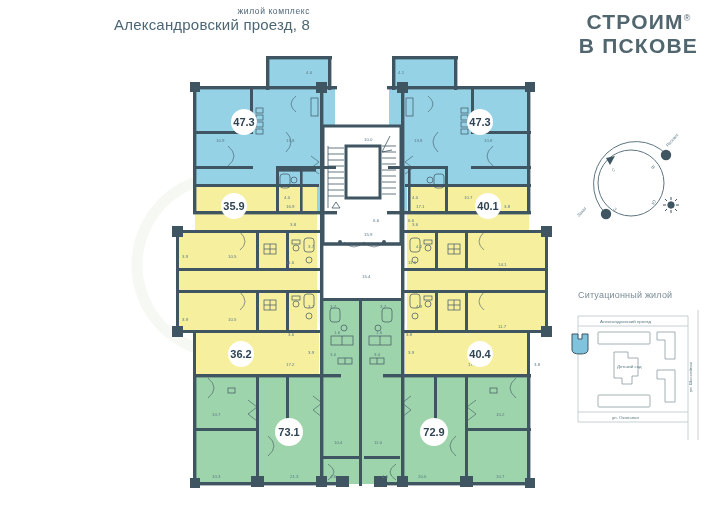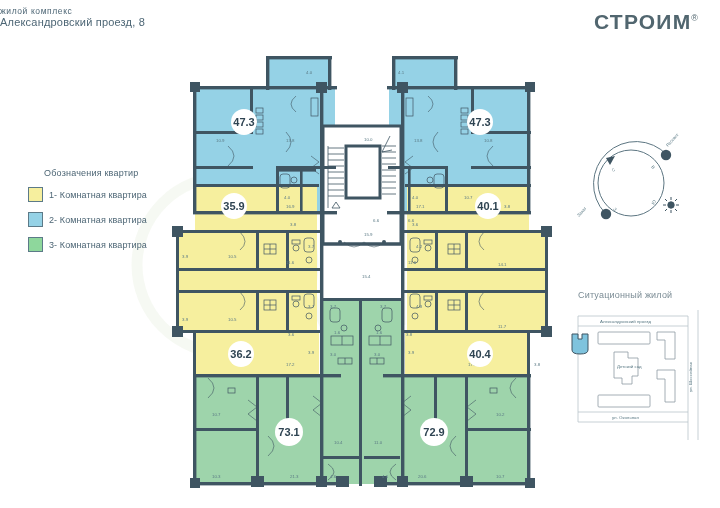--- a/index.html
+++ b/index.html
@@ -6,24 +6,24 @@
   body{width:720px;height:508px;overflow:hidden;
        font-family:"Liberation Sans","DejaVu Sans",sans-serif;color:#3c5260;}
   .page{position:relative;width:720px;height:508px;background:#ffffff;}
 
   
   .wm{position:absolute;left:120px;top:150px;width:420px;height:230px;
       pointer-events:none;opacity:.30;}
   .wm svg{width:100%;height:100%;}
 
   
-  .hdr{position:absolute;left:0;top:6px;width:300px;text-align:left;}
+  .hdr{position:absolute;left:0;top:6px;width:300px;text-align:right;padding-left:10px;}
   .hdr .small{font-size:8.5px;letter-spacing:.6px;color:#4d6675;}
   .hdr .big{font-size:17.5px;font-weight:bold;letter-spacing:-.1px;color:#2f4452;margin:1px 0 1px;}
-  .hdr .addr{font-size:11px;color:#4d6675;letter-spacing:.2px;}
+  .hdr .addr{font-size:15px;color:#4d6675;letter-spacing:.2px;}
 
   .logo{position:absolute;right:22px;top:10px;text-align:center;color:#51666f;
         font-size:21px;font-weight:bold;letter-spacing:1.2px;line-height:1.12;}
   .logo .reg{font-size:9px;vertical-align:super;font-weight:normal;letter-spacing:0;}
 
   
   .legend{position:absolute;left:28px;top:168px;width:175px;}
   .legend .title{font-size:9px;color:#4d6675;margin-left:16px;margin-bottom:9px;letter-spacing:.2px;}
   .lrow{display:flex;align-items:center;margin-bottom:10px;}
   .sw{width:13px;height:13px;border:1px solid #5c7a88;margin-right:6px;flex:0 0 auto;}
@@ -60,37 +60,23 @@
 
   <div class="hdr">
     <div class="small">жилой комплекс</div>
     <div class="addr">Александровский проезд, 8</div>
   </div>
 
   <div class="logo">
     <div>
       <span>СТРОИМ</span><span class="reg">®</span>
     </div>
+    <div>В ПСКОВЕ</div>
   </div>
 
-  <div class="legend">
-    <div class="title">Обозначения квартир</div>
-    <div class="lrow">
-      <div class="sw" style="background:#f6ef9e"></div>
-      <span class="lbl">1- Комнатная квартира</span>
-    </div>
-    <div class="lrow">
-      <div class="sw" style="background:#95d2e6"></div>
-      <span class="lbl">2- Комнатная квартира</span>
-    </div>
-    <div class="lrow">
-      <div class="sw" style="background:#8ed79c"></div>
-      <span class="lbl">3- Комнатная квартира</span>
-    </div>
-  </div>
 
   <div class="compass">
     <svg viewBox="0 0 120 110" xmlns="http://www.w3.org/2000/svg">
       <circle cx="56" cy="58" r="33" fill="none" stroke="#5d7682" stroke-width="1"></circle>
       <path d="M30 88 A40 40 0 0 1 92 30" fill="none" stroke="#5d7682" stroke-width="1"></path>
       <circle cx="91" cy="30" r="5.2" fill="#3f5562"></circle>
       <circle cx="31" cy="89" r="5.2" fill="#3f5562"></circle>
       <g stroke="#3f5562" stroke-width="1">
         <circle cx="96" cy="80" r="3.2" fill="#3f5562"></circle>
         <line x1="96" y1="72" x2="96" y2="75"></line>

